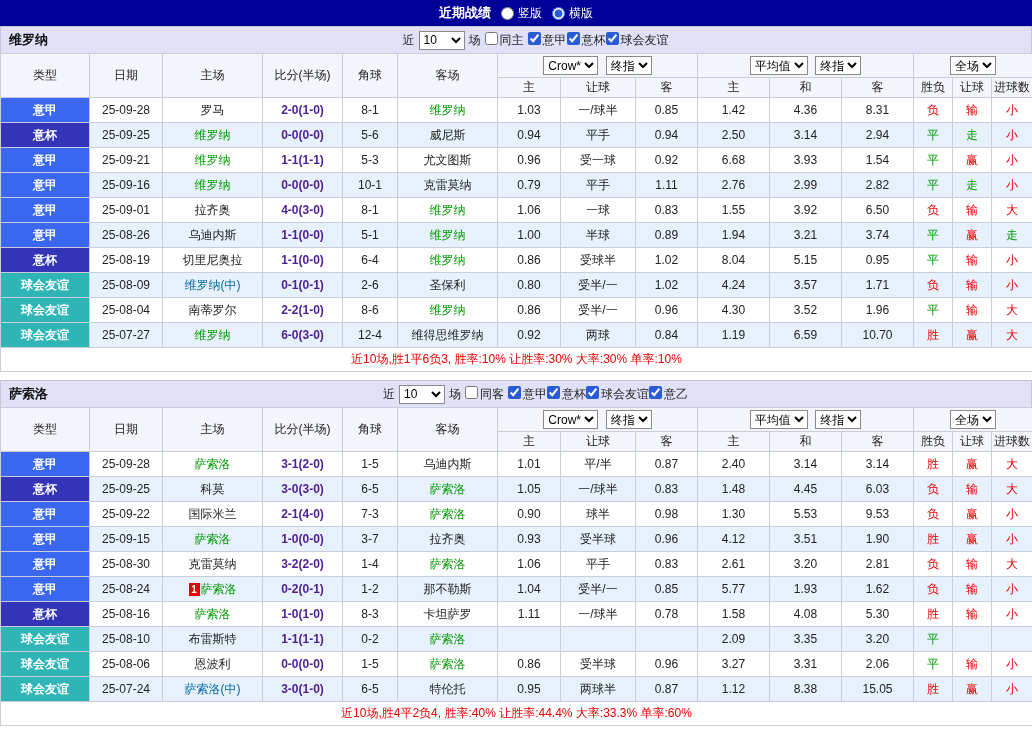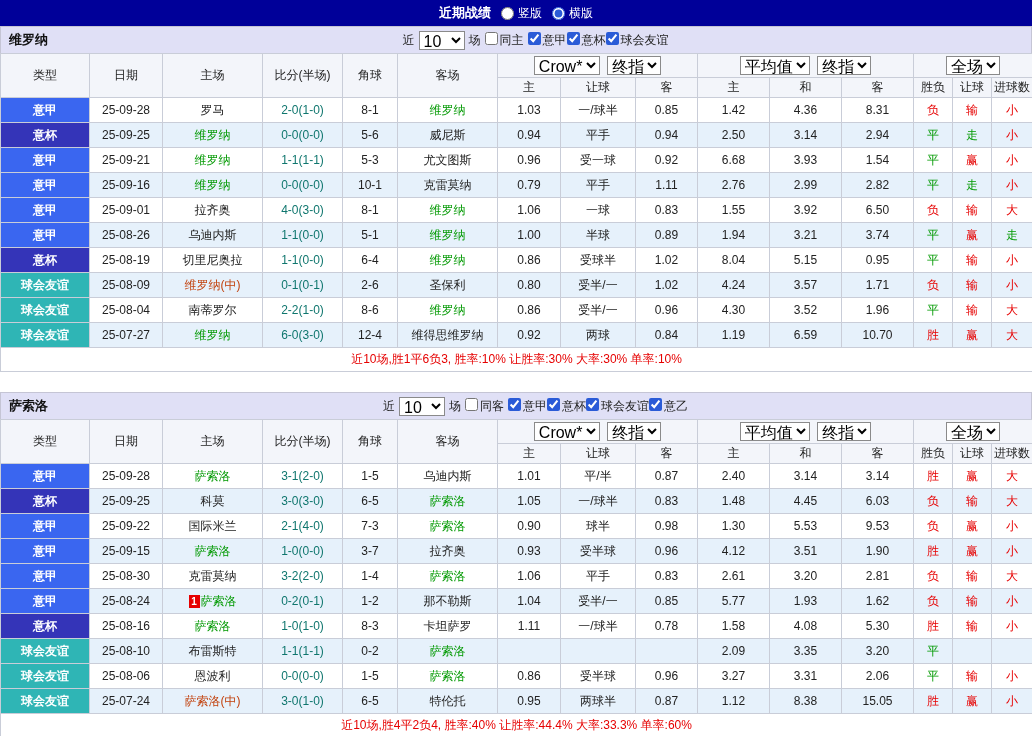--- a/index.html
+++ b/index.html
@@ -6,33 +6,33 @@
   html, body { margin: 0; padding: 0; background: #fff; }
   body {
     width: 1032px;
     font-family: "Liberation Sans", sans-serif;
     font-size: 12px;
     color: #222;
   }
   input { accent-color: #2a5bd7; margin: 0 2px 0 0; vertical-align: middle; }
   select {
     font-family: "Liberation Sans", sans-serif;
-    font-size: 16px; height: 19px;
+    font-size: 12px; height: 19px;
     background: #fff; border: 1px solid #8a8a8a;
     vertical-align: middle;
   }
   
   .topbar {
     height: 26px; background: #000099; color: #fff;
     display: flex; align-items: center; justify-content: center; gap: 10px;
   }
   .topbar .title { font-weight: bold; font-size: 13px; }
   .topbar label { display: inline-flex; align-items: center; gap: 2px; }
   
-  .team-section { margin-bottom: 20px; }
+  .team-section { margin-bottom: 8px; }
   .section-header {
     height: 27px; background: #e0e0f6;
     border: 1px solid #c5c5d5; border-bottom: none;
     display: flex; align-items: center; padding: 0 8px;
   }
   .team-name { font-weight: bold; font-size: 13px; color: #111; }
   .filters { flex: 1; display: flex; justify-content: center; align-items: center; gap: 4px; }
   .filters label { display: inline-flex; align-items: flex-start; }
   .leagues { display: inline-flex; align-items: center; }
   .sel-count { width: 46px; }
@@ -40,23 +40,23 @@
   table { width: 1032px; border-collapse: collapse; table-layout: fixed; }
   th, td {
     border: 1px solid #c9cdd8; text-align: center; padding: 0;
     height: 25px; overflow: hidden; white-space: nowrap;
   }
   thead th { background: #f3f5fa; font-weight: normal; color: #222; }
   thead tr.sel-row th { height: 24px; }
   thead tr.sub-row th { height: 20px; }
   tbody tr.alt td { background: #e6f1fb; }
   td.type { color: #fff; font-weight: bold; }
-  td.score { color: #0f766e; }
+  td.score { color: #4c1d95; font-weight: bold; }
   .self { color: #009900; }
-  .mid  { color: #c2410c; }
+  .mid  { color: #0369a1; }
   td.g { color: #009900; }
   td.r { color: #e60000; }
   .card {
     display: inline-block; background: #e60000; color: #fff;
     font-size: 10px; line-height: 13px; width: 11px; height: 13px;
     margin-right: 1px; font-weight: bold;
   }
   td.summary { color: #e60000; background: #fff; height: 24px; }
   .th-sel select { margin: 0 2px; }
 </style>

